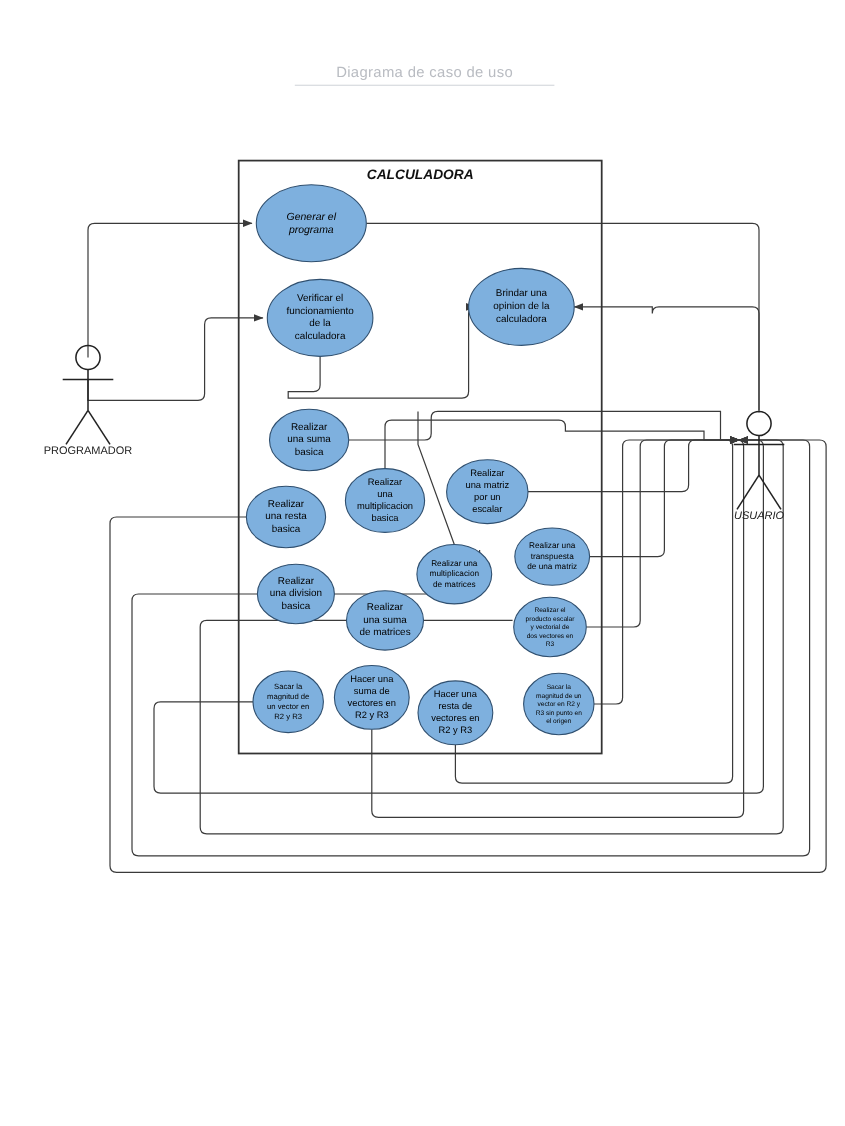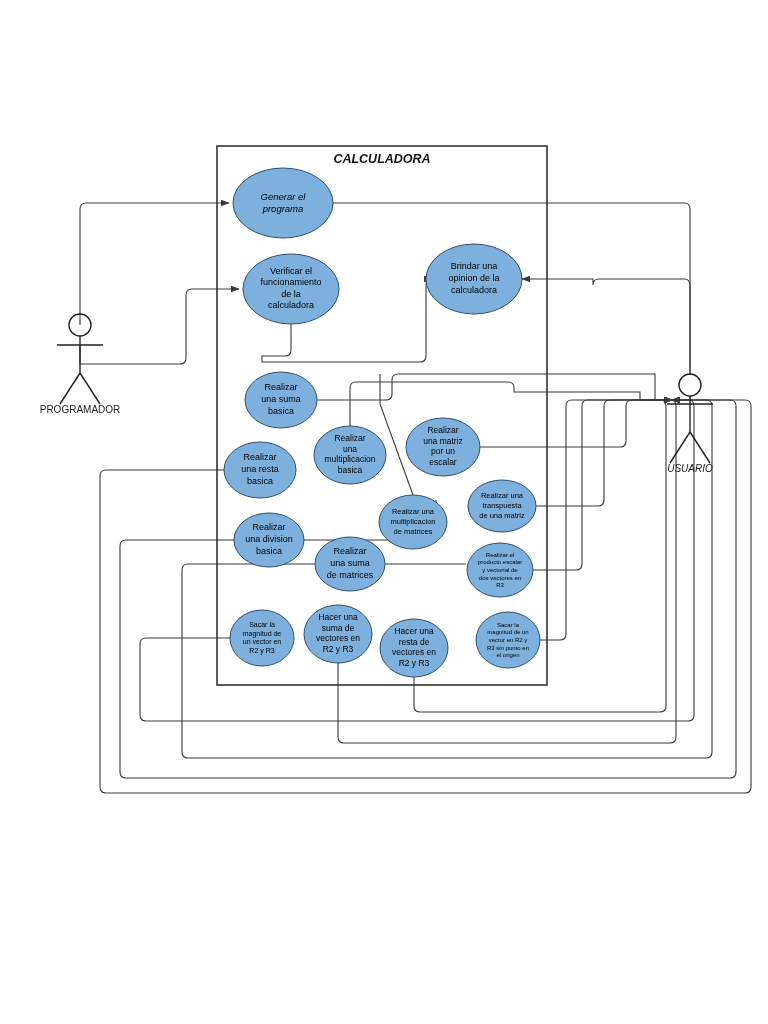--- a/index.html
+++ b/index.html
@@ -85,20 +85,24 @@
     fill: none;
     stroke: #222222;
     stroke-width: 1.4;
   }
 </style>
 </head>
 <body>
 
 <div id="page">
 
+  <div id="title-wrap">
+    <div id="diagram-title">Diagrama de caso de uso</div>
+    <div id="title-rule"></div>
+  </div>
 
   <svg id="canvas" viewBox="0 0 768 1024">
     <defs>
       <marker id="arrowhead" markerWidth="9" markerHeight="7" refX="8.4" refY="3.5" orient="auto" markerUnits="userSpaceOnUse">
         <path d="M0,0 L9,3.5 L0,7 Z" fill="#3a3a3a"></path>
       </marker>
     </defs>
 
     <g id="connector-layer">
 

